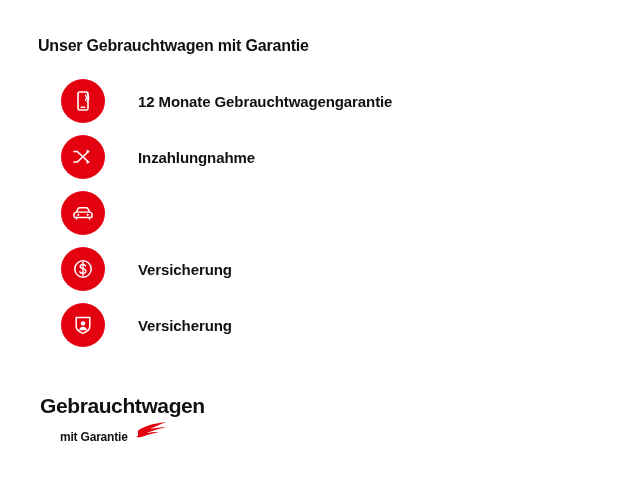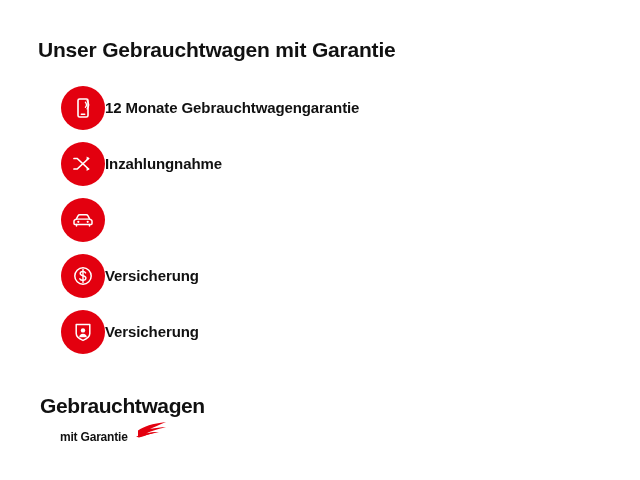--- a/index.html
+++ b/index.html
@@ -15,21 +15,21 @@
     overflow: hidden;
   }
   .page {
     position: relative;
     width: 640px;
     height: 480px;
     box-sizing: border-box;
     padding: 28px 34px 0 38px;
   }
   .headline {
-    font-size: 21px;
+    font-size: 16px;
     font-weight: bold;
     line-height: 1.30;
     letter-spacing: -0.2px;
     color: #111111;
     margin: 8px 0 0 0;
     max-width: 470px;
   }
   .headline .line {
     display: block;
   }
@@ -52,20 +52,21 @@
     flex: 0 0 44px;
     display: flex;
     align-items: center;
     justify-content: center;
     margin-left: 23px;
   }
   .badge svg {
     display: block;
   }
   .feature-label {
+    margin-left: 33px;
     font-size: 15px;
     font-weight: bold;
     color: #111111;
     letter-spacing: -0.1px;
   }
   .logo {
     position: absolute;
     left: 40px;
     bottom: 36px;
     width: 250px;

